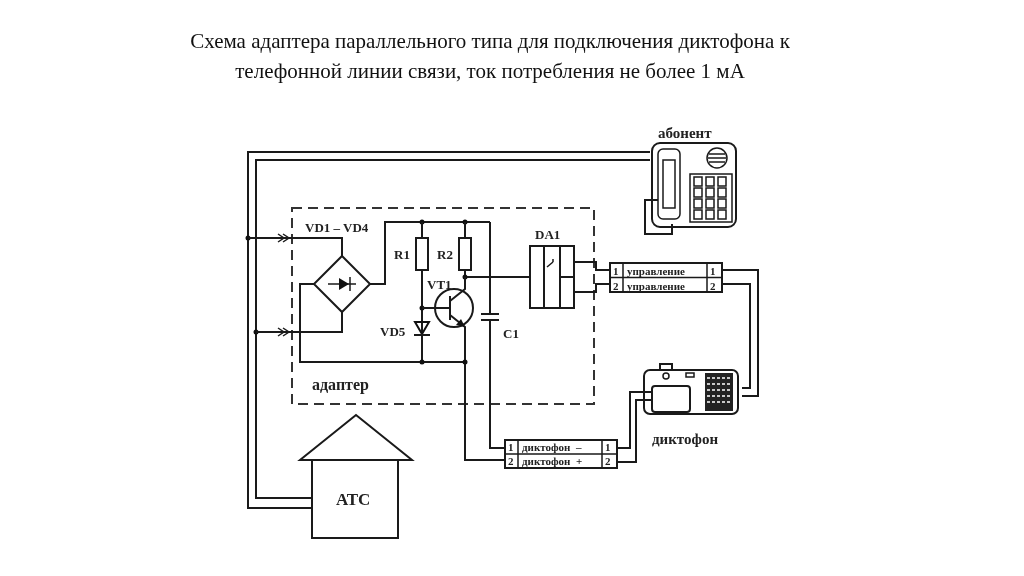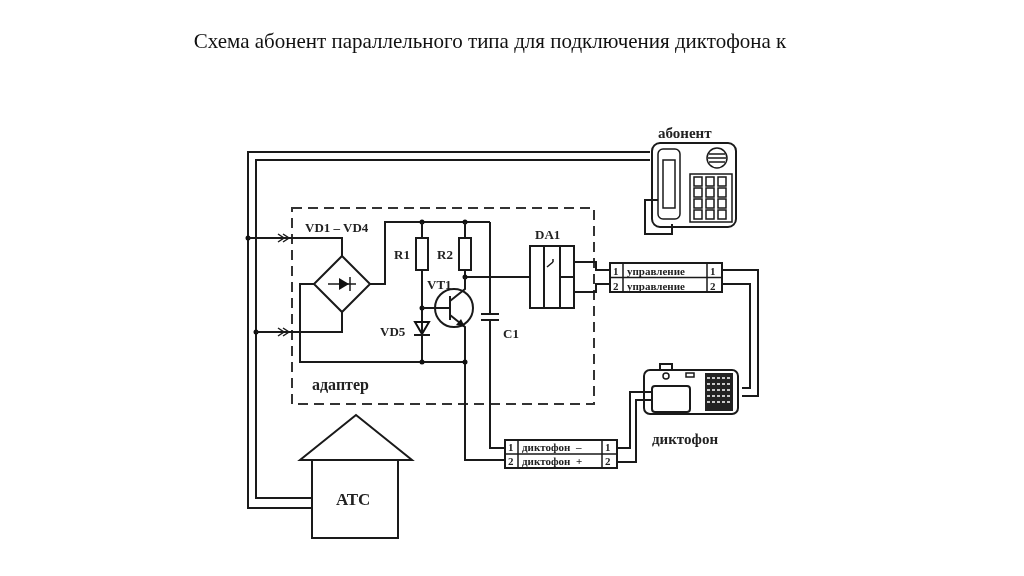--- a/index.html
+++ b/index.html
@@ -8,21 +8,22 @@
   svg { position: absolute; left: 0; top: 0; }
   .lbl { font-family: "Liberation Serif", serif; font-weight: bold; fill: #222; }
   .w { stroke: #1a1a1a; stroke-width: 2; fill: none; }
   .wt { stroke: #1a1a1a; stroke-width: 1.5; fill: none; }
   .dash { stroke: #333; stroke-width: 2; fill: none; stroke-dasharray: 10 6; }
 </style>
 </head>
 <body>
 
 <div class="title">
-  <div>Схема абонент параллельного типа для подключения диктофона к</div>
+  <div>Схема адаптера параллельного типа для подключения диктофона к</div>
+  <div>телефонной линии связи, ток потребления не более 1 мА</div>
 </div>
 
 <svg width="1024" height="576" viewBox="0 0 1024 576">
 
   <g>
     <path class="w" d="M650 152 H248 V508 H312"></path>
     <path class="w" d="M650 160 H256 V498 H312"></path>
   </g>
 
   <g>

